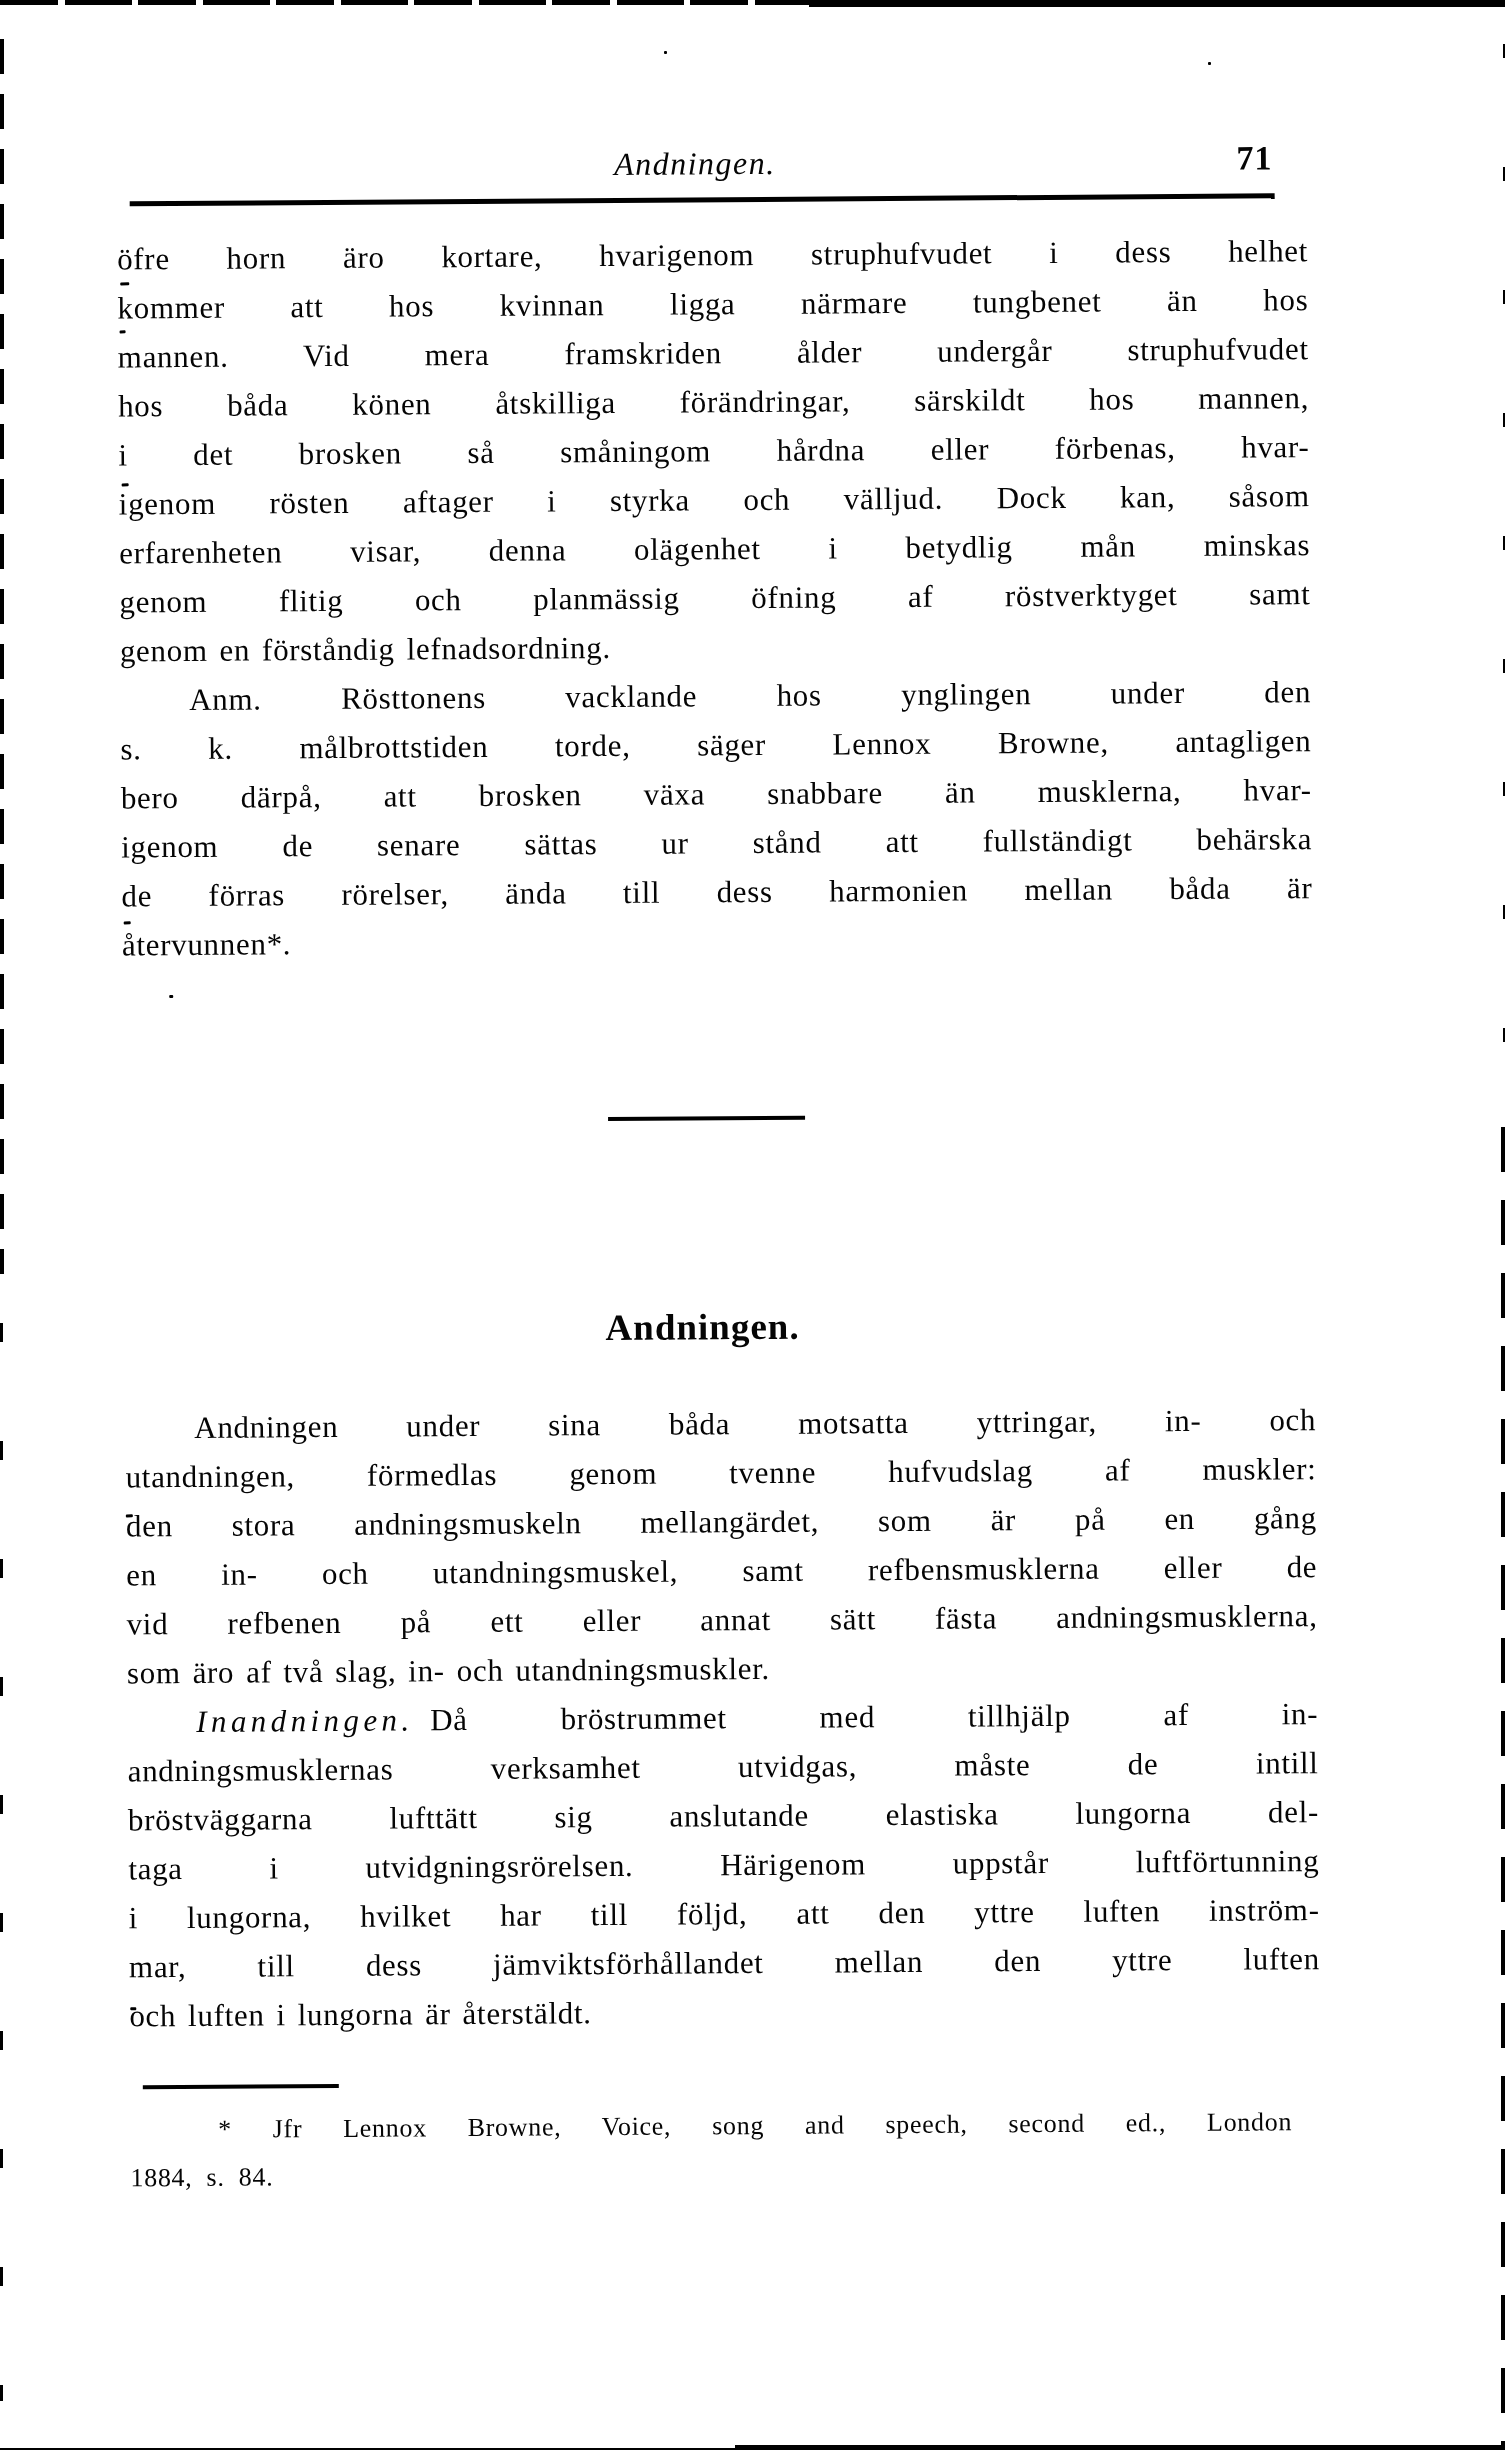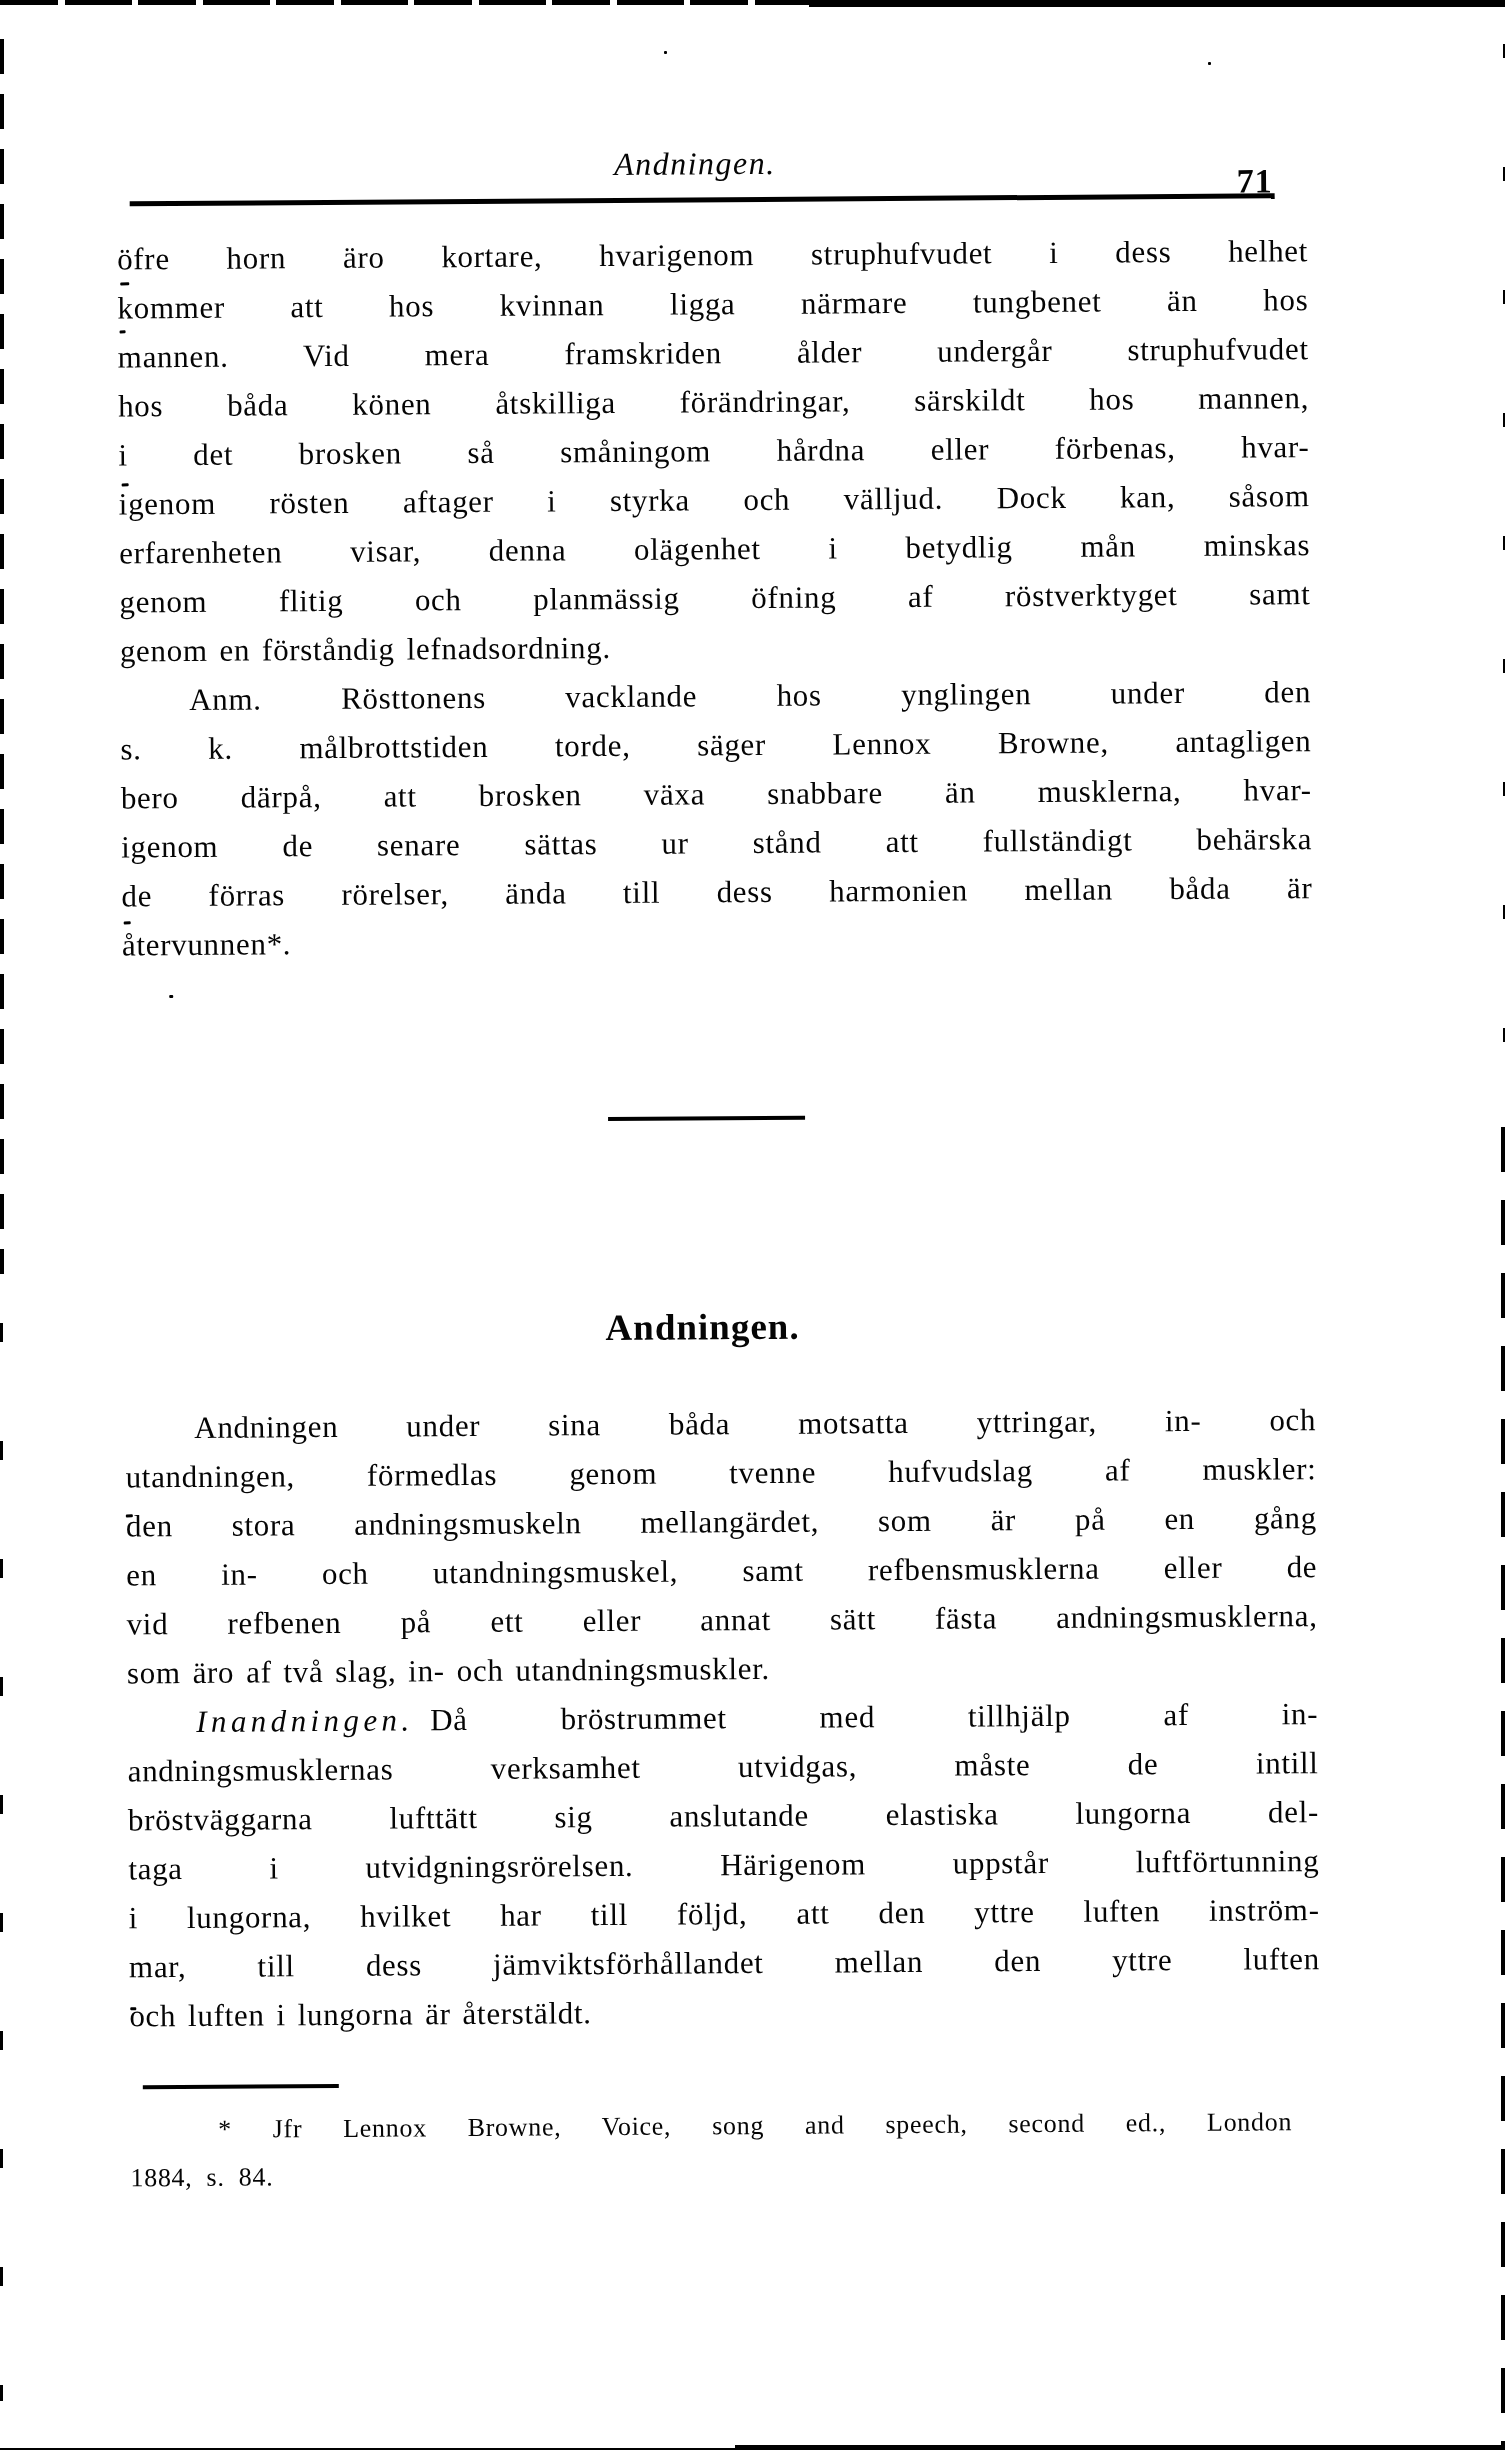--- a/index.html
+++ b/index.html
@@ -25,21 +25,20 @@
     text-align: center;
     font-style: italic;
     font-size: 32px;
     letter-spacing: 1.5px;
   }
   .page-number {
     position: absolute; right: 35px; top: -2px;
     font-size: 34px;
     font-weight: bold;
     letter-spacing: 1px;
-    margin-top: 23px;
   }
   .header-rule {
     position: absolute; top: 197px; left: 136px;
     width: 1145px; height: 5.4px; background: #000;
   }
   
   .text-block {
     position: absolute; left: 123px; width: 1191px;
     font-size: 31px; line-height: 49px;
     letter-spacing: 0.7px; word-spacing: 3.4px;

